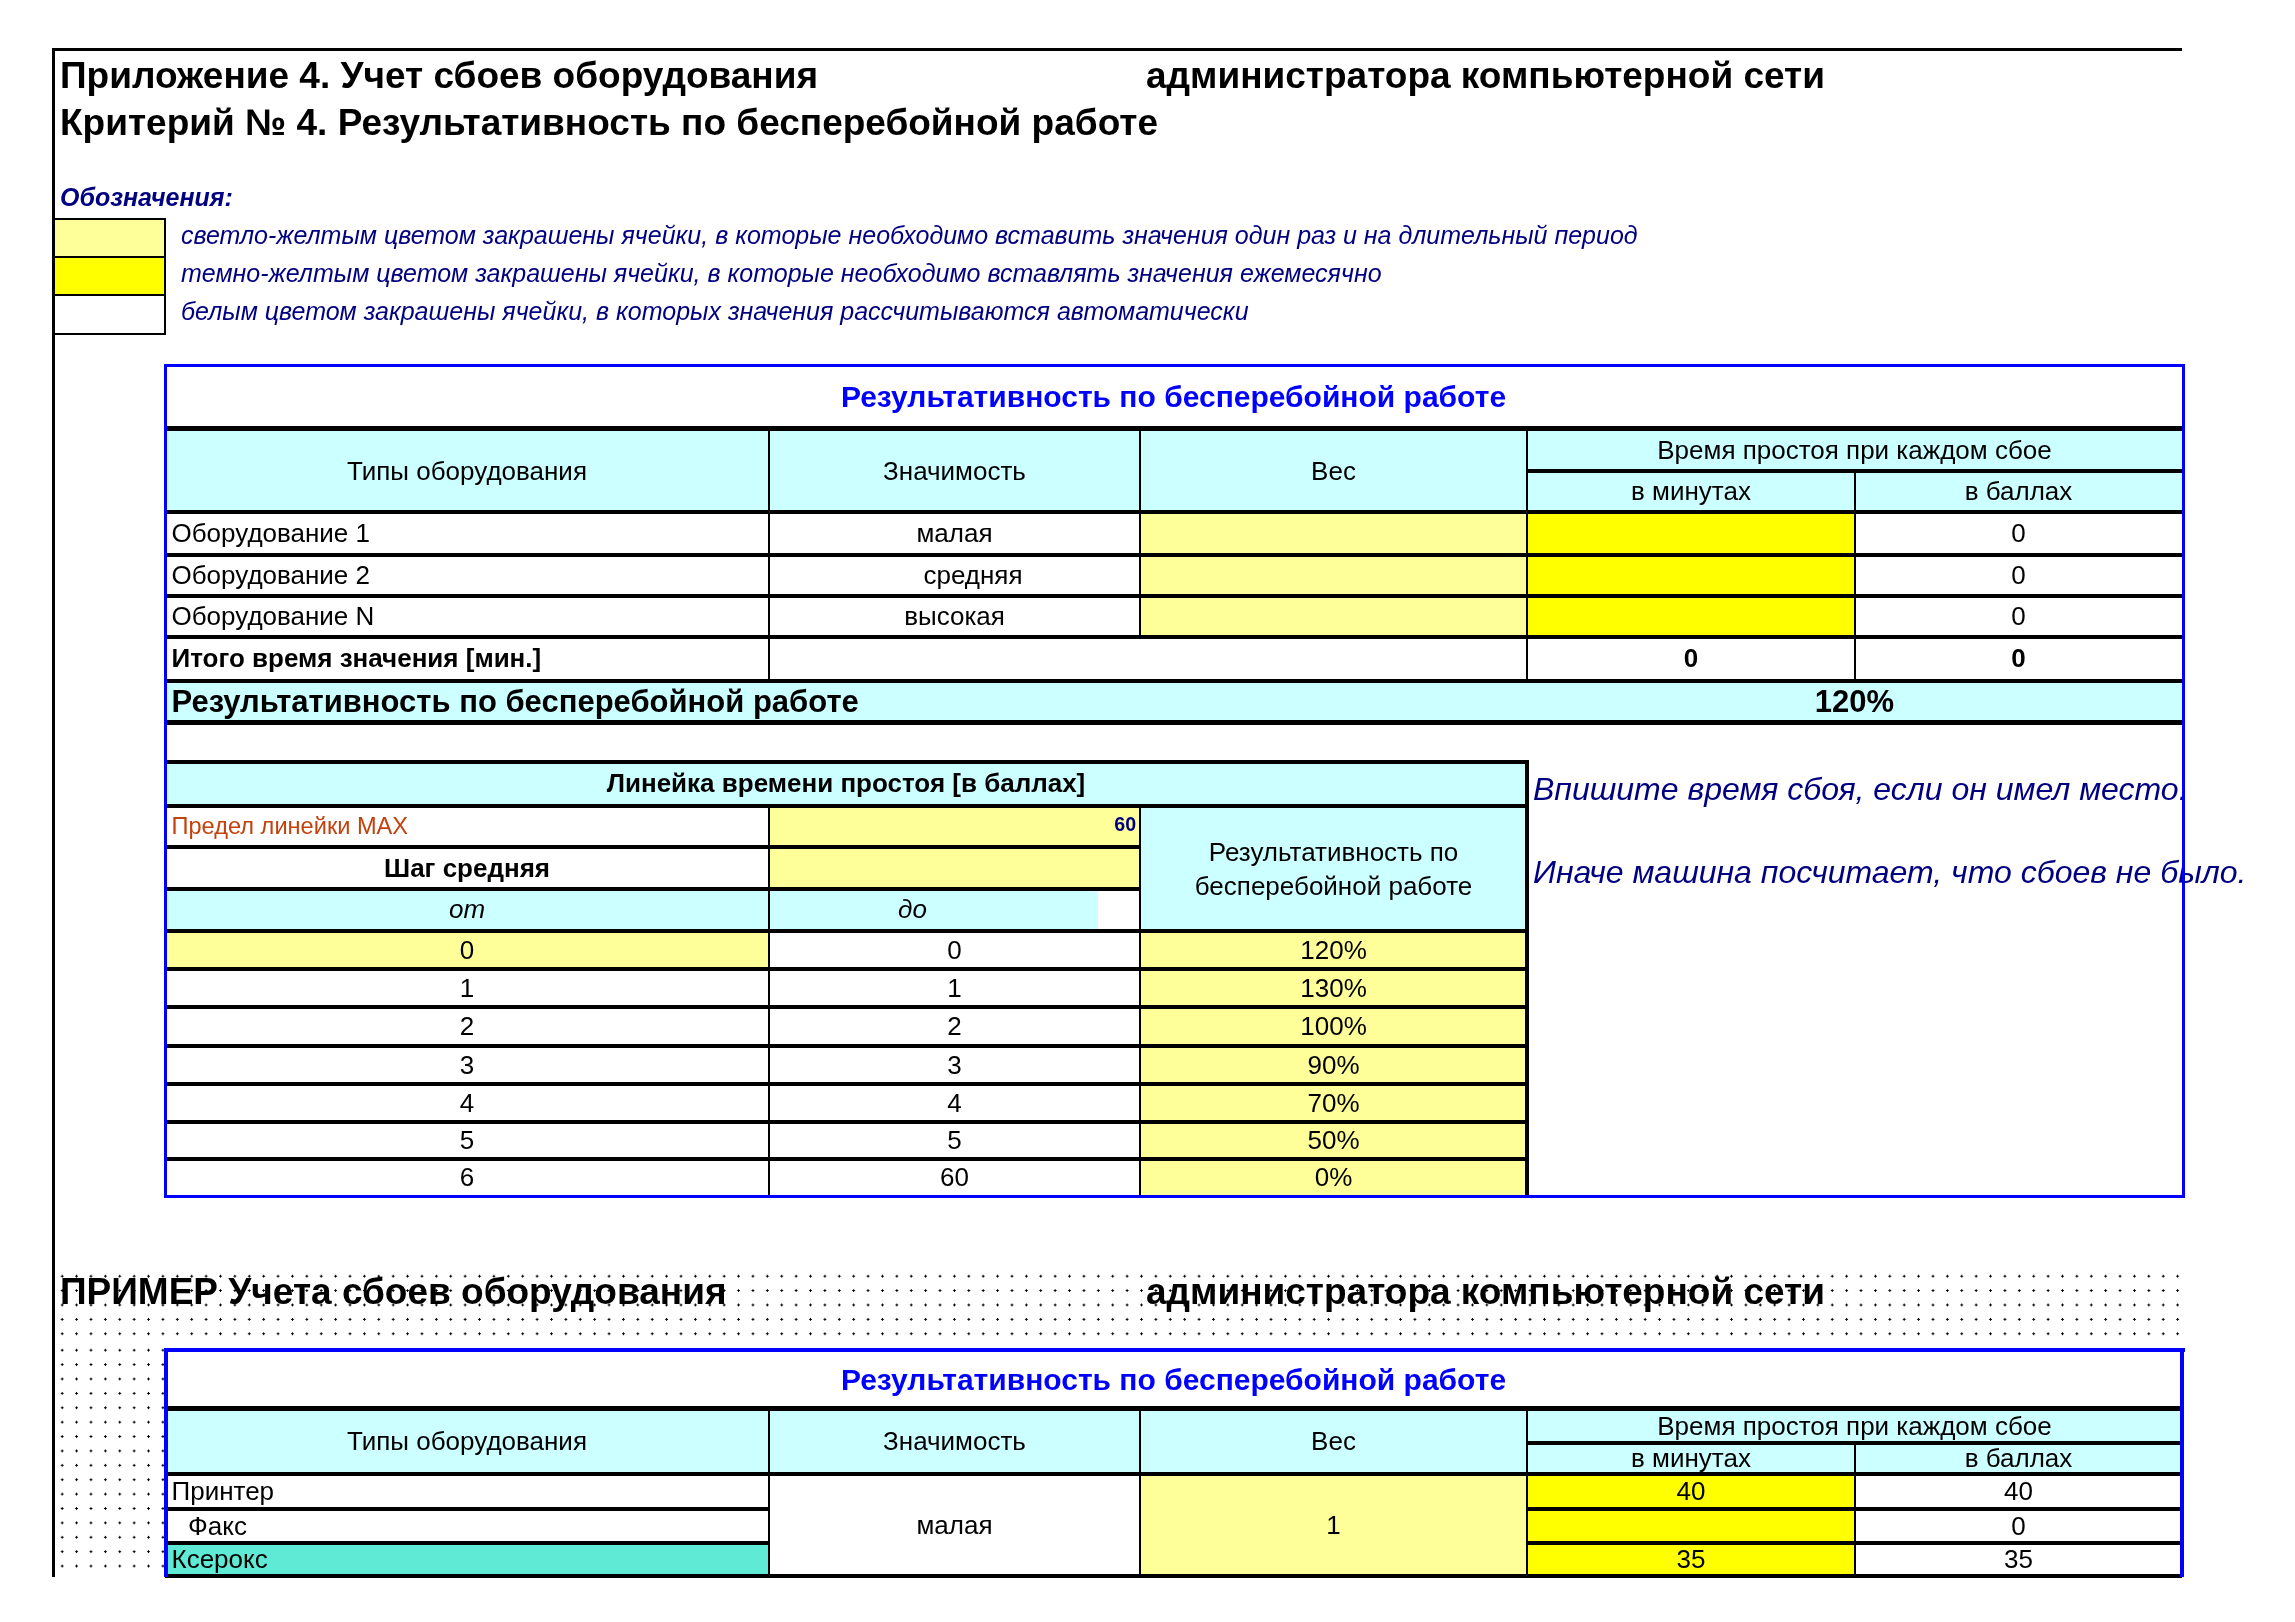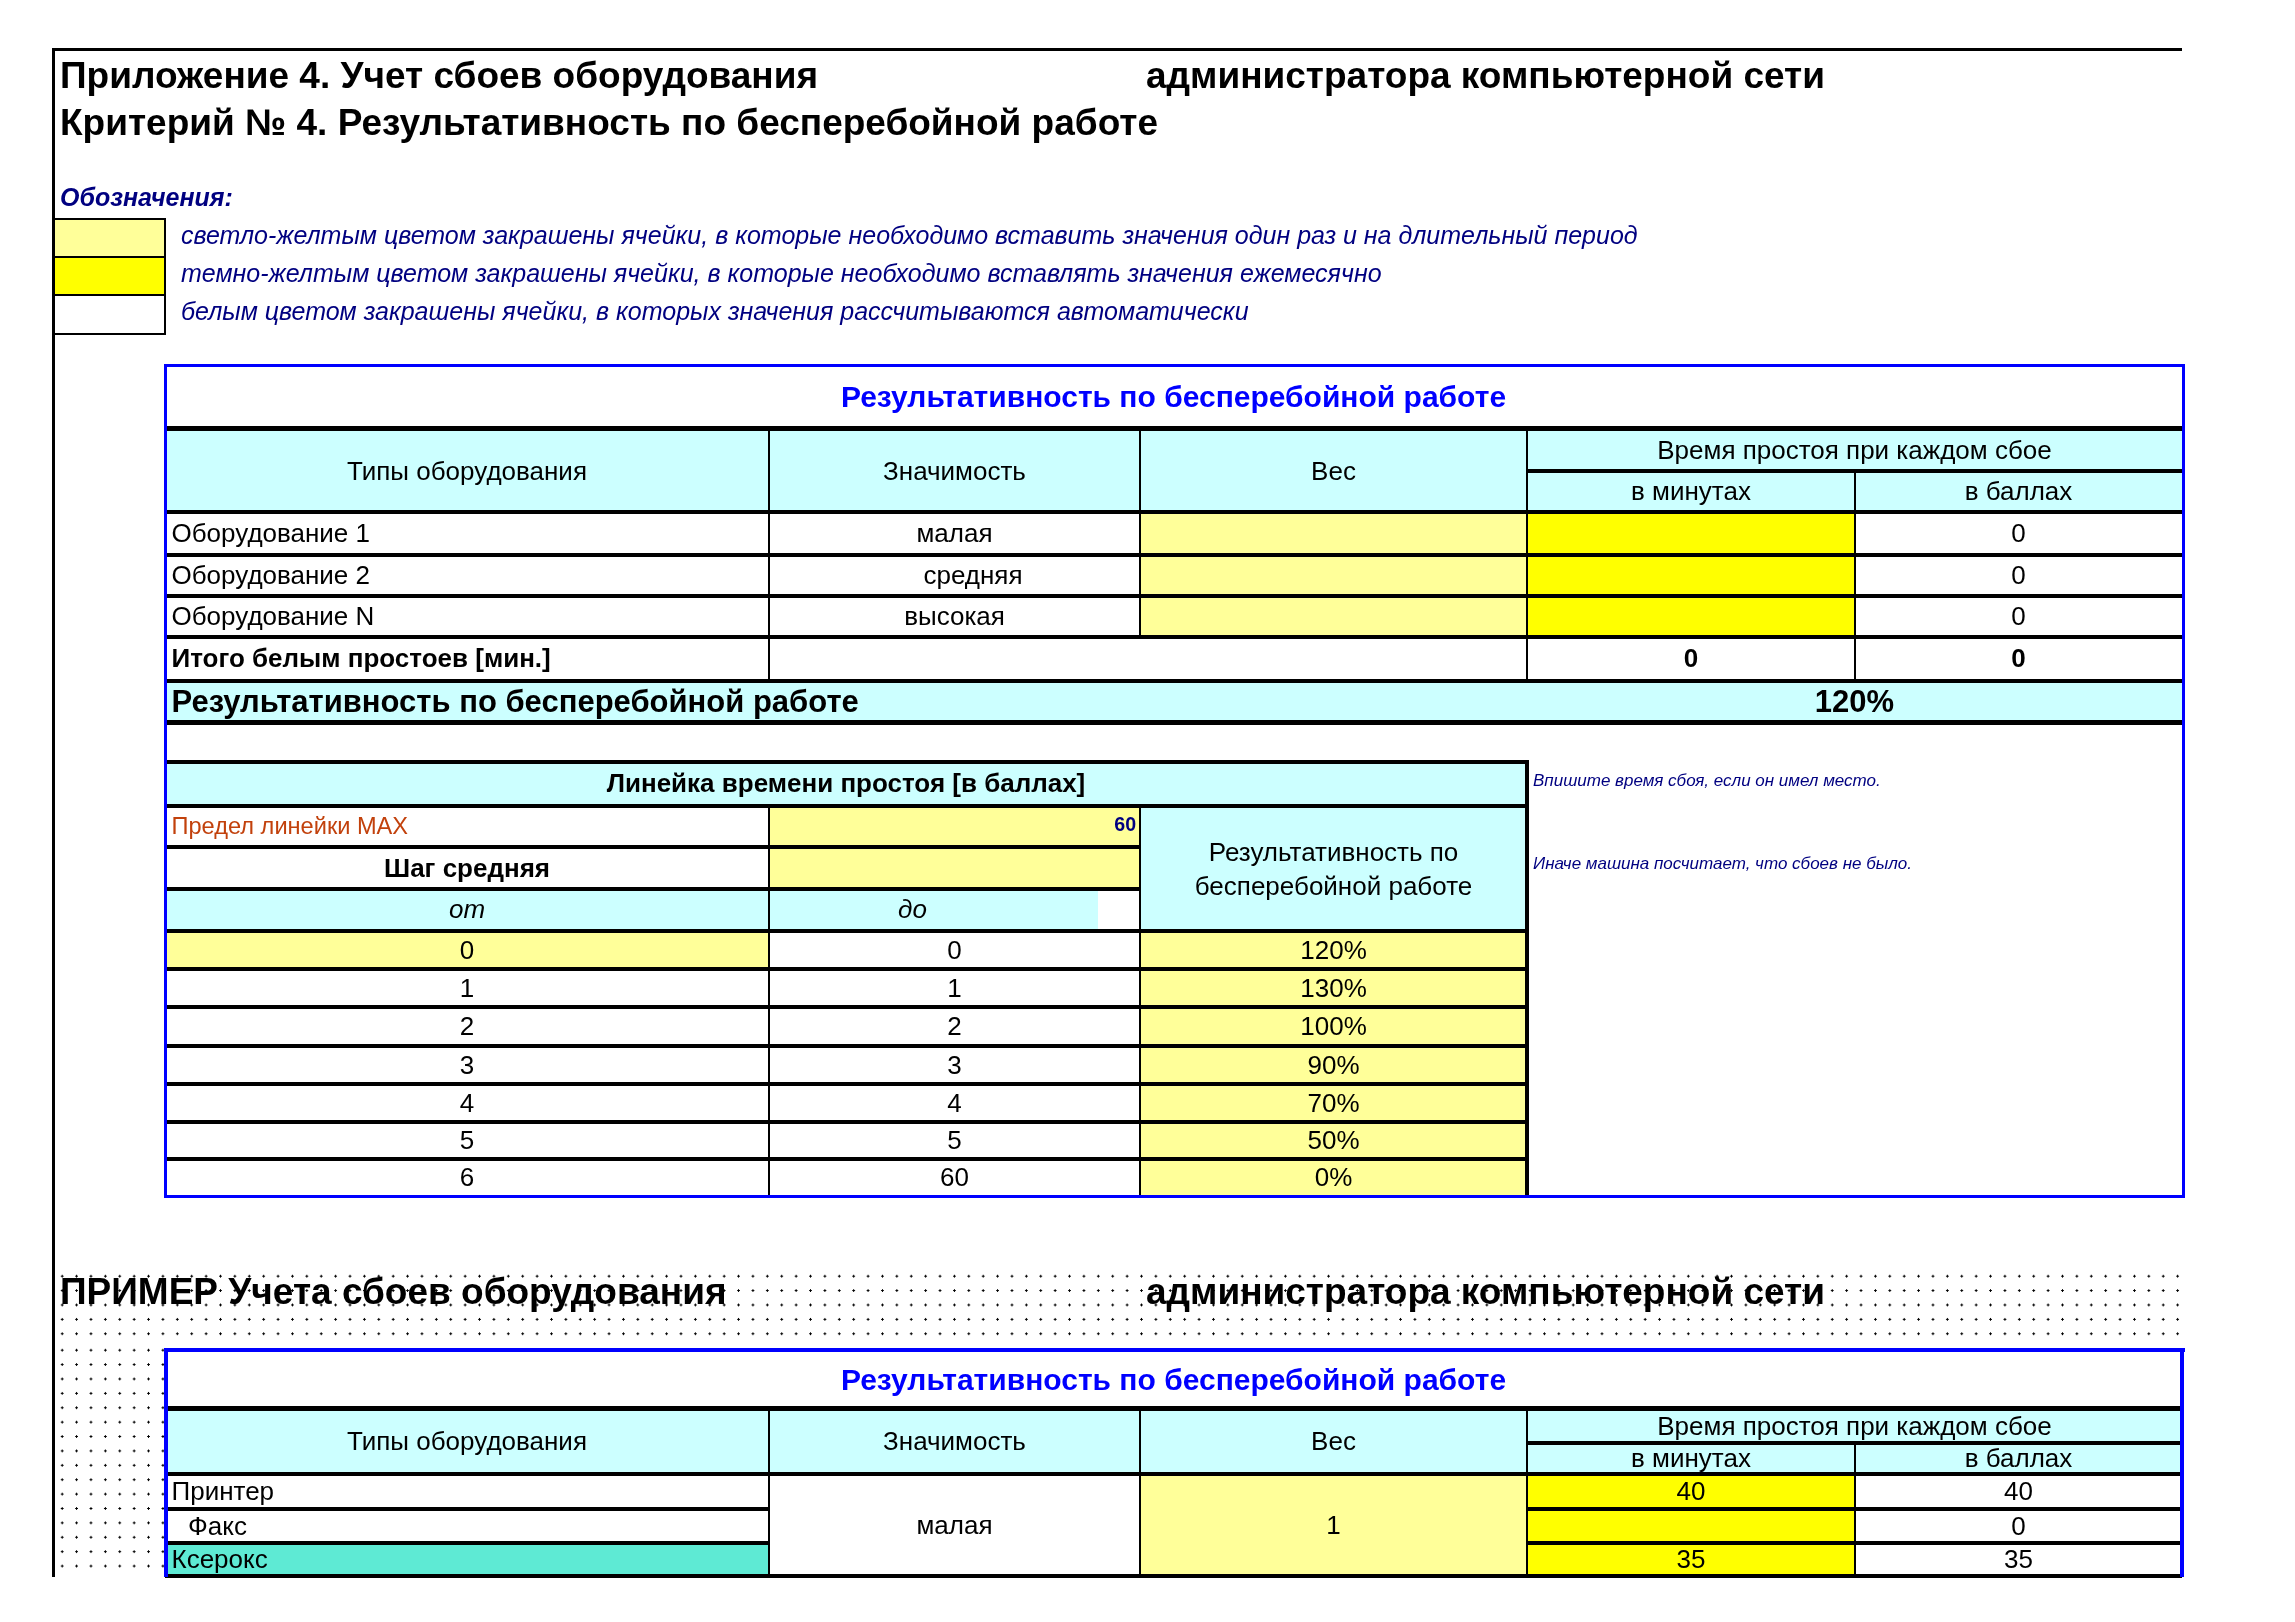--- a/index.html
+++ b/index.html
@@ -15,21 +15,21 @@
   .left{justify-content:flex-start;padding-left:6.5px;}
   .right{justify-content:flex-end;padding-right:3.9px;}
   .cyan{background:#ccffff;}
   .ly{background:#ffff99;}
   .dy{background:#ffff00;}
   .bold{font-weight:bold;}
   .hline{position:absolute;background:#000;}
   .vline{position:absolute;background:#000;}
   .blue-box{position:absolute;border:3.9px solid #0000ff;box-sizing:border-box;}
   .blue-title{color:#0000ff;font-weight:bold;font-size:30px;}
-  .note{position:absolute;font-size:17px;font-style:italic;color:#000080;white-space:nowrap;text-align:center;}
+  .note{position:absolute;font-size:32px;font-style:italic;color:#000080;white-space:nowrap;text-align:center;}
   .dots{position:absolute;background-image:radial-gradient(#000 1px, transparent 1.3px);background-size:14.4px 14.4px;}
 </style>
 </head>
 <body>
 
 <div class="abs frame-top"></div>
 <div class="abs frame-left"></div>
 
 <div class="abs title" style="top:55px;">Приложение 4. Учет сбоев оборудования</div>
 <div class="abs title" style="top:55px;left:1146px;">администратора компьютерной сети</div>
@@ -65,21 +65,21 @@
   <div class="cell ly" style="left:1140px;top:555px;width:387px;height:41px;"></div>
   <div class="cell dy" style="left:1527px;top:555px;width:328px;height:41px;"></div>
   <div class="cell" style="left:1855px;top:555px;width:327px;height:41px;">0</div>
 
   <div class="cell left" style="left:165px;top:596px;width:604px;height:41px;">Оборудование N</div>
   <div class="cell" style="left:769px;top:596px;width:371px;height:41px;">высокая</div>
   <div class="cell ly" style="left:1140px;top:596px;width:387px;height:41px;"></div>
   <div class="cell dy" style="left:1527px;top:596px;width:328px;height:41px;"></div>
   <div class="cell" style="left:1855px;top:596px;width:327px;height:41px;">0</div>
 
-  <div class="cell left bold" style="left:165px;top:637px;width:604px;height:43px;">Итого белым простоев [мин.]</div>
+  <div class="cell left bold" style="left:165px;top:637px;width:604px;height:43px;">Итого время значения [мин.]</div>
   <div class="cell bold" style="left:1527px;top:637px;width:328px;height:43px;">0</div>
   <div class="cell bold" style="left:1855px;top:637px;width:327px;height:43px;">0</div>
 
   <div class="cell cyan" style="left:165px;top:681px;width:2017px;height:41px;"></div>
   <div class="cell left bold" style="left:165px;top:681px;width:1047px;height:41px;font-size:31px;justify-content:flex-start;">Результативность по бесперебойной работе</div>
   <div class="cell bold" style="left:1527px;top:681px;width:655px;height:41px;font-size:31px;">120%</div>
 
   <div class="hline" style="left:165px;top:426px;width:2017px;height:4.6px;"></div>
   <div class="hline" style="left:1527px;top:469px;width:655px;height:3.9px;"></div>
   <div class="hline" style="left:165px;top:510px;width:2017px;height:3.9px;"></div>

